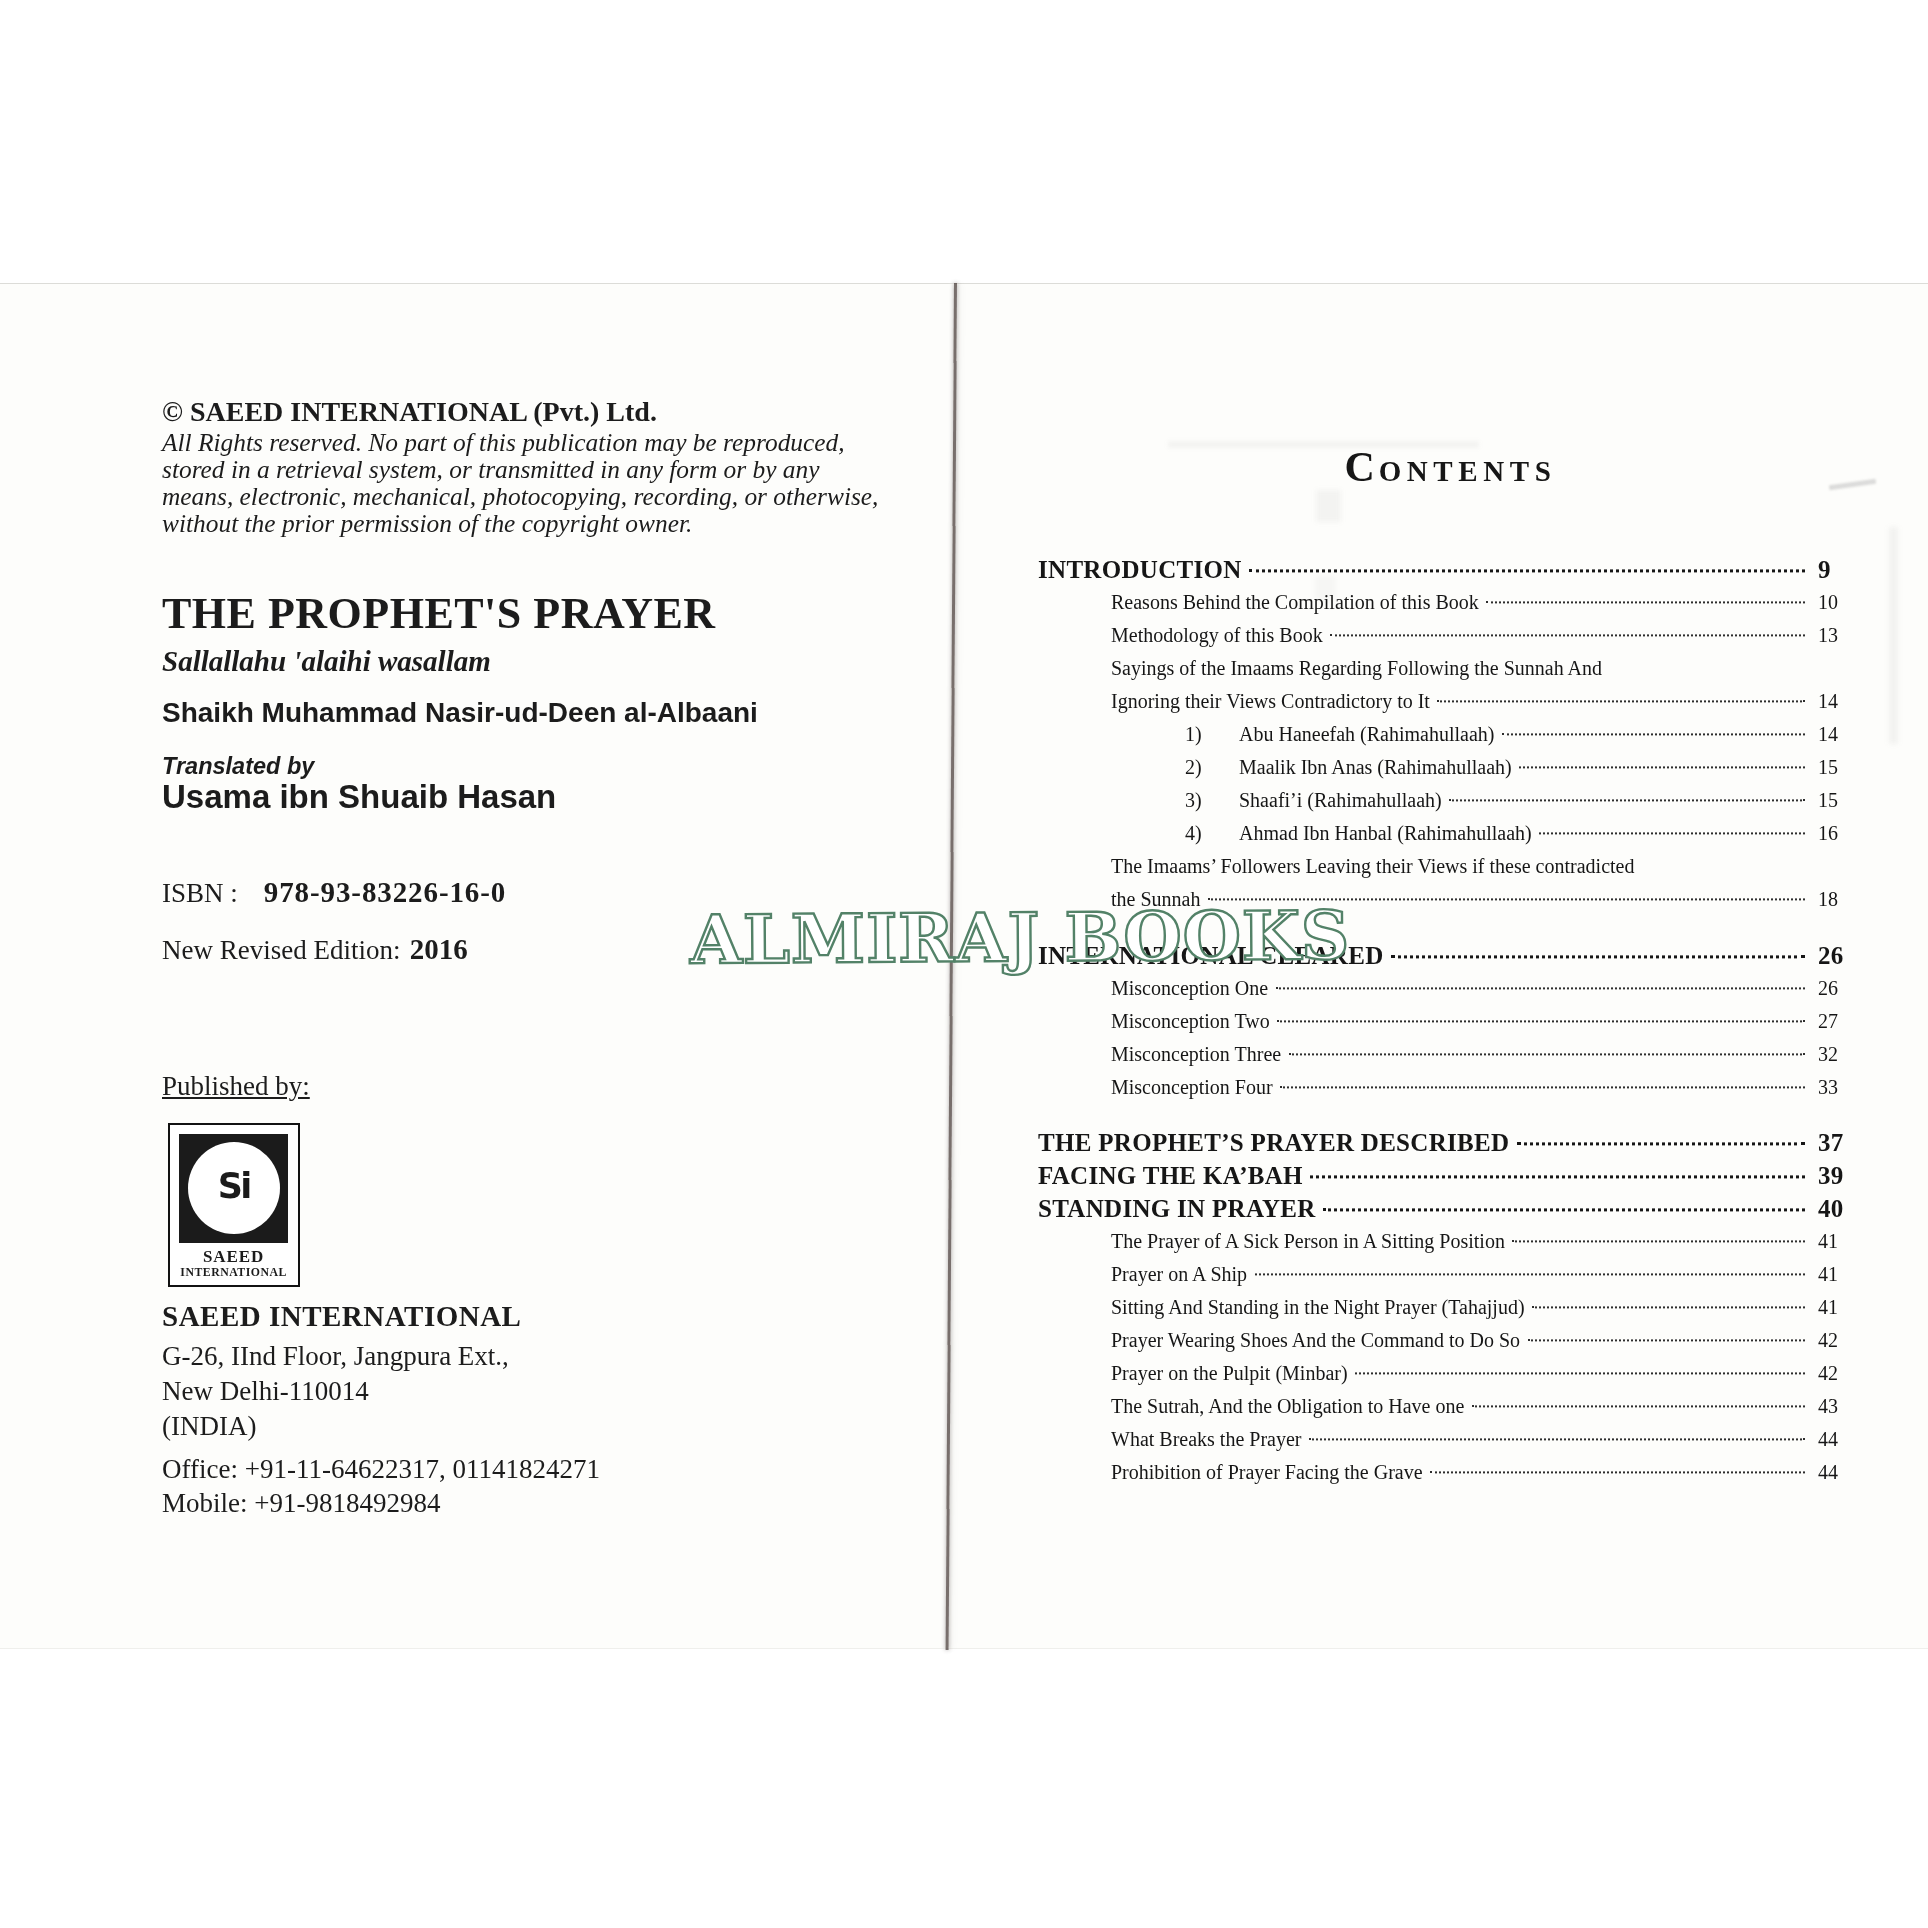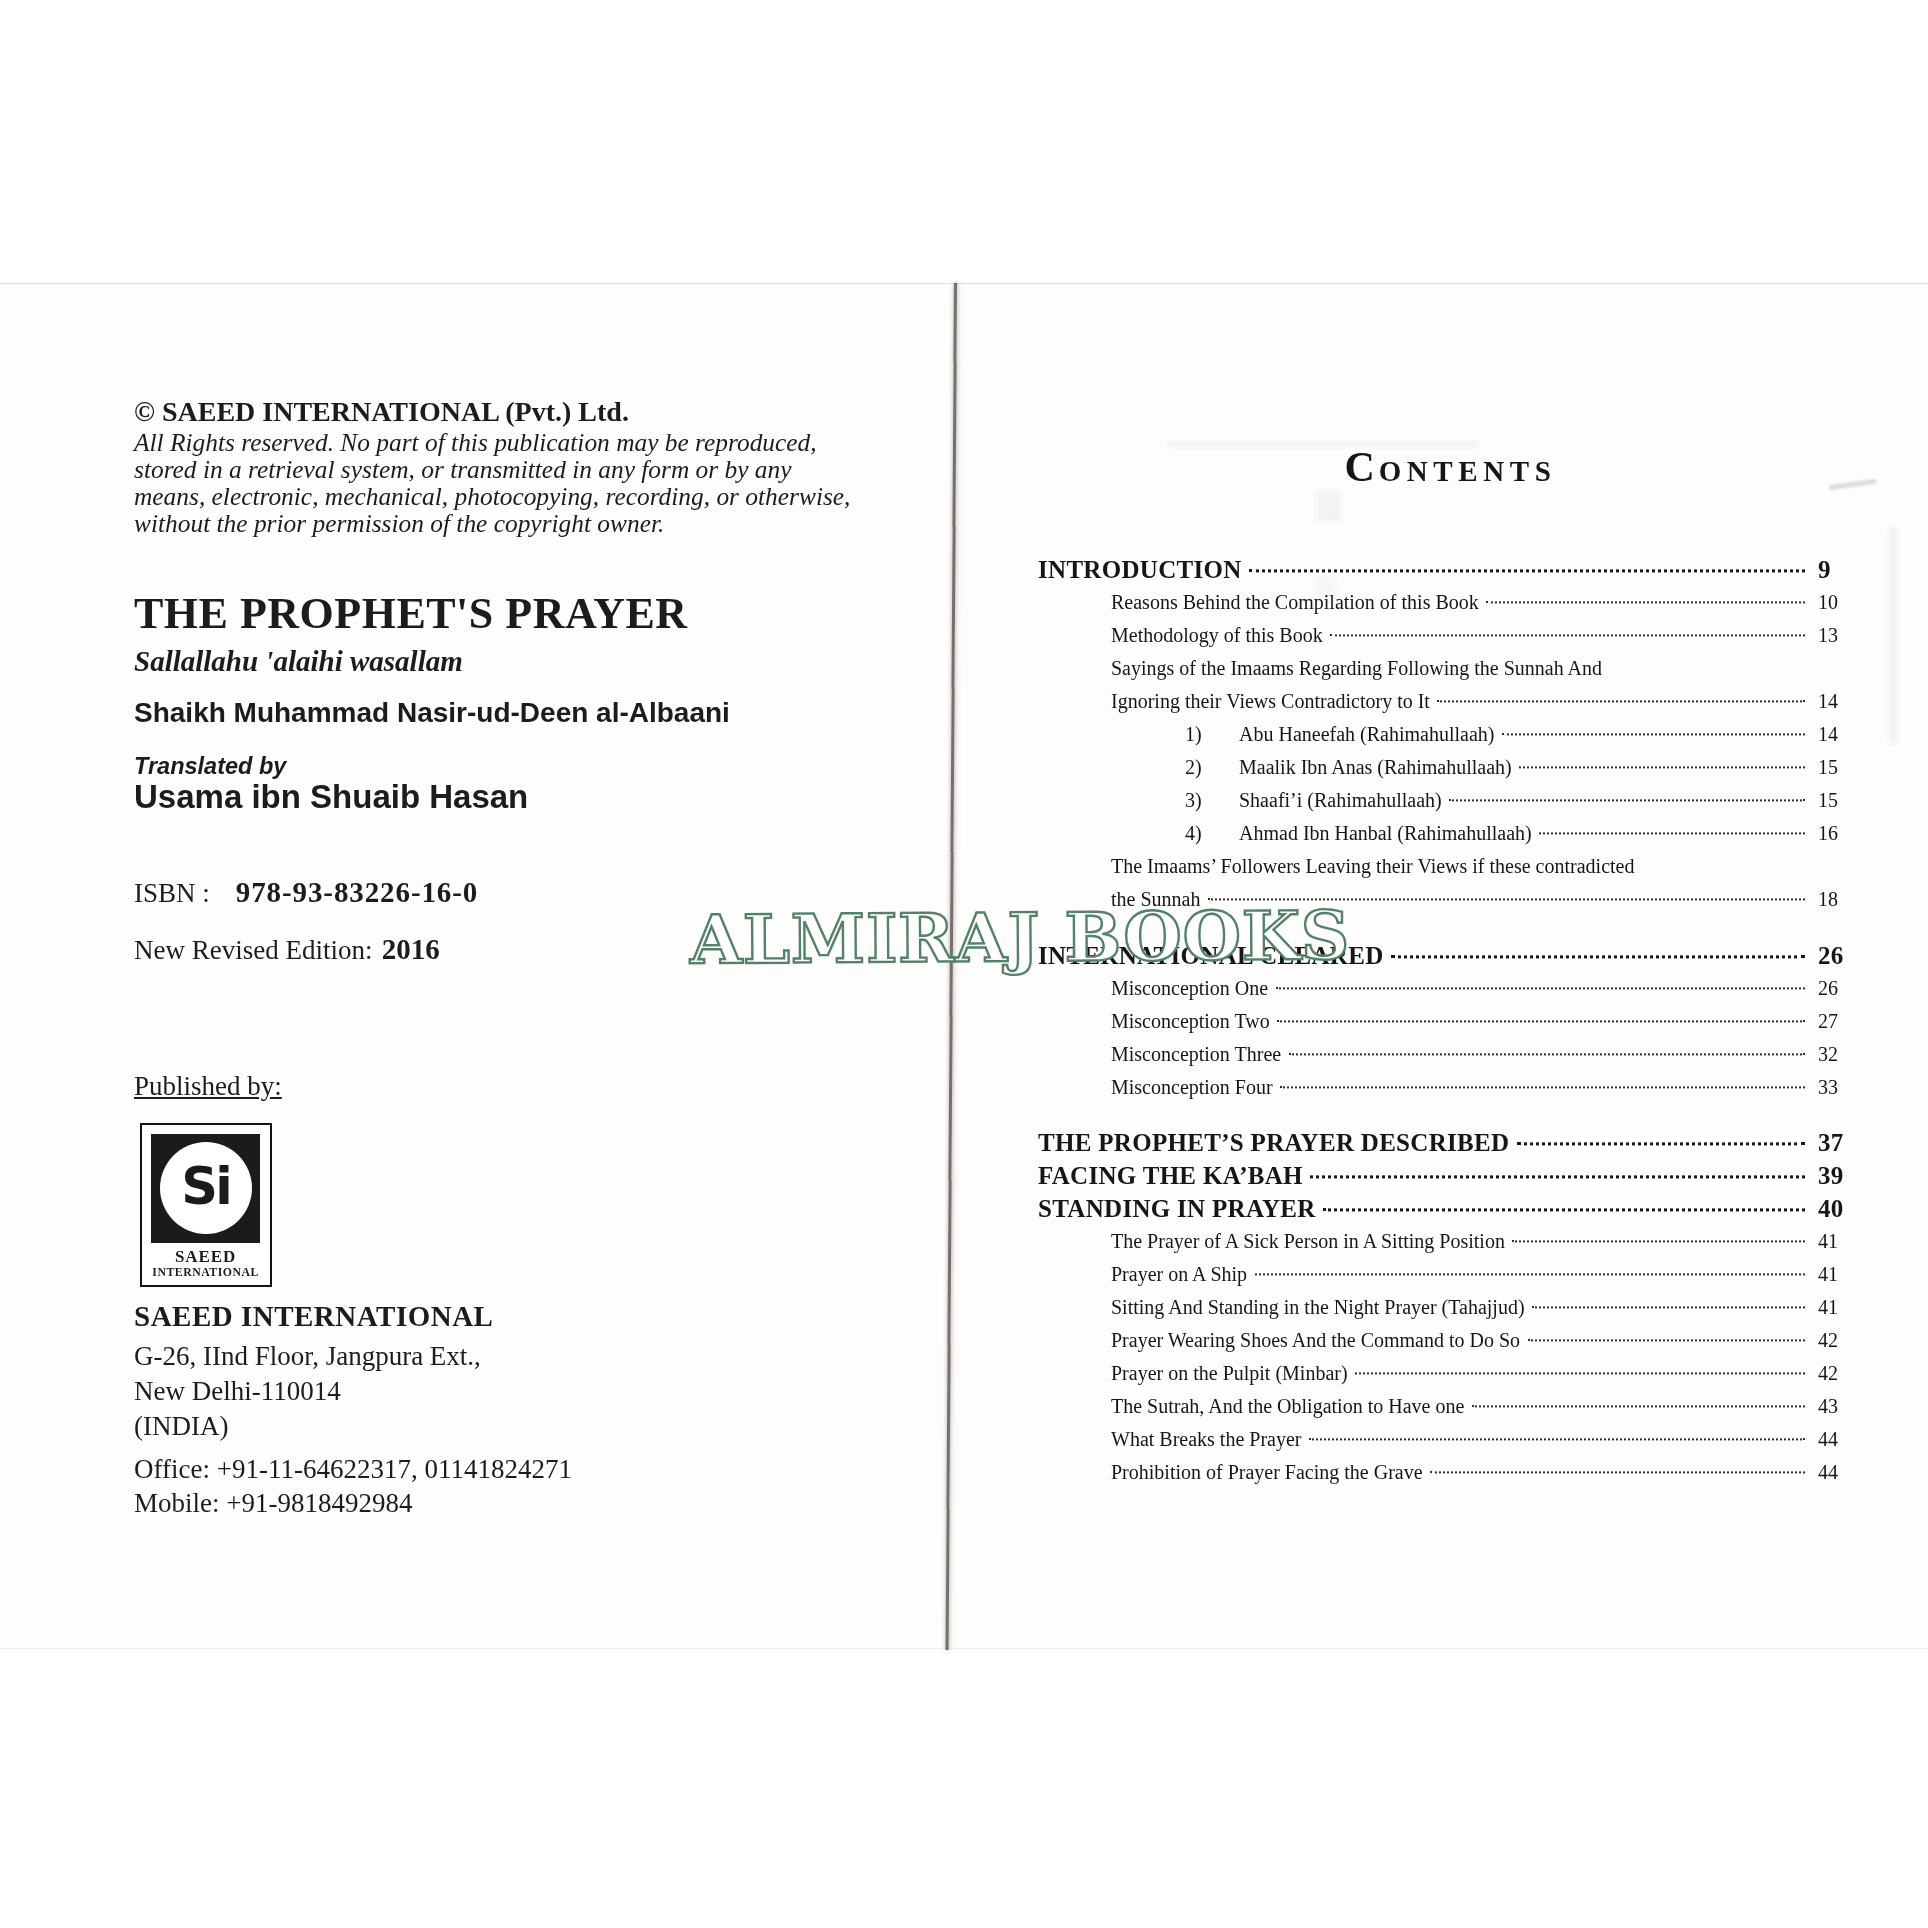--- a/index.html
+++ b/index.html
@@ -14,40 +14,40 @@
          transform:rotate(0.35deg);transform-origin:top center;z-index:20;}
   
   .smudge{position:absolute;z-index:5;}
   .smudge-a{left:1168px;top:441px;width:311px;height:6.6px;background:rgba(120,120,120,0.07);filter:blur(1.9px);}
   .smudge-b{left:1316px;top:490px;width:24.5px;height:32px;background:rgba(120,120,120,0.07);filter:blur(2.8px);}
   .smudge-c{left:1829px;top:482px;width:47px;height:4.7px;background:rgba(90,90,90,0.20);filter:blur(0.9px);transform:rotate(-8deg);}
   .smudge-d{left:1889px;top:527px;width:9.4px;height:217px;background:rgba(120,110,110,0.08);filter:blur(2.8px);}
   .smudge-e{left:1315px;top:576px;width:21px;height:24.5px;background:rgba(120,120,120,0.05);filter:blur(2.8px);}
 
   
-  .left-page{position:absolute;left:134px;top:395px;width:763px;z-index:10;}
+  .left-page{position:absolute;left:162px;top:395px;width:763px;z-index:10;}
   .copy-heading{font-weight:bold;font-size:28px;line-height:34px;white-space:nowrap;}
   .copy-line{font-style:italic;font-size:25.4px;line-height:27px;white-space:nowrap;}
   .book-title{margin-top:55px;font-weight:bold;font-size:44px;line-height:1;letter-spacing:0.5px;white-space:nowrap;}
   .book-subtitle{margin-top:11.3px;font-weight:bold;font-style:italic;font-size:29px;line-height:1;white-space:nowrap;}
   .tagline{margin-top:28px;}
   .tag-line{font-weight:bold;font-size:27px;line-height:37px;white-space:nowrap;}
   .author{margin-top:21px;font-family:"Liberation Sans",sans-serif;font-weight:bold;font-size:28px;white-space:nowrap;}
   .translated-by{margin-top:22.6px;font-family:"Liberation Sans",sans-serif;font-weight:bold;font-style:italic;font-size:23.5px;line-height:28px;}
   .translator{font-family:"Liberation Sans",sans-serif;font-weight:bold;font-size:33px;line-height:34px;white-space:nowrap;}
   .isbn-row{margin-top:62px;font-size:27px;white-space:nowrap;}
   .isbn-row .value{font-weight:bold;font-size:29px;margin-left:26px;letter-spacing:0.9px;}
   .edition-row{margin-top:24.5px;font-size:27px;white-space:nowrap;}
   .edition-row .value{font-weight:bold;font-size:29px;margin-left:9.4px;}
   .published-by{margin-top:105px;font-size:27px;text-decoration:underline;display:inline-block;}
   .logo-box{margin-top:21px;margin-left:5.6px;width:128px;border:2.8px solid #121212;background:#fff;
             padding-top:8.5px;padding-bottom:5.6px;text-align:center;}
   .logo-black{width:109px;height:109px;background:#1b1b1b;margin:0 auto;display:flex;align-items:center;justify-content:center;}
   .logo-circle{width:92px;height:92px;background:#fff;border-radius:50%;display:flex;align-items:center;justify-content:center;}
-  .logo-monogram{font-family:"DejaVu Sans","Liberation Sans",sans-serif;font-weight:bold;font-size:51px;
+  .logo-monogram{font-family:"DejaVu Sans","Liberation Sans",sans-serif;font-weight:bold;font-size:35px;
                  letter-spacing:-2.8px;color:#1b1b1b;transform:translateY(-1.9px);}
   .logo-cap1{margin-top:6.6px;font-weight:bold;font-size:17px;letter-spacing:0.9px;line-height:16px;}
   .logo-cap2{font-weight:bold;font-size:11.8px;letter-spacing:0.5px;line-height:14px;}
   .publisher-name{margin-top:13px;font-weight:bold;font-size:29px;letter-spacing:0.5px;white-space:nowrap;}
   .address{margin-top:5.6px;}
   .addr-line{font-size:27px;line-height:35px;white-space:nowrap;}
   .phones{margin-top:8px;}
   .phone-line{font-size:27px;line-height:34px;white-space:nowrap;}
 
   

